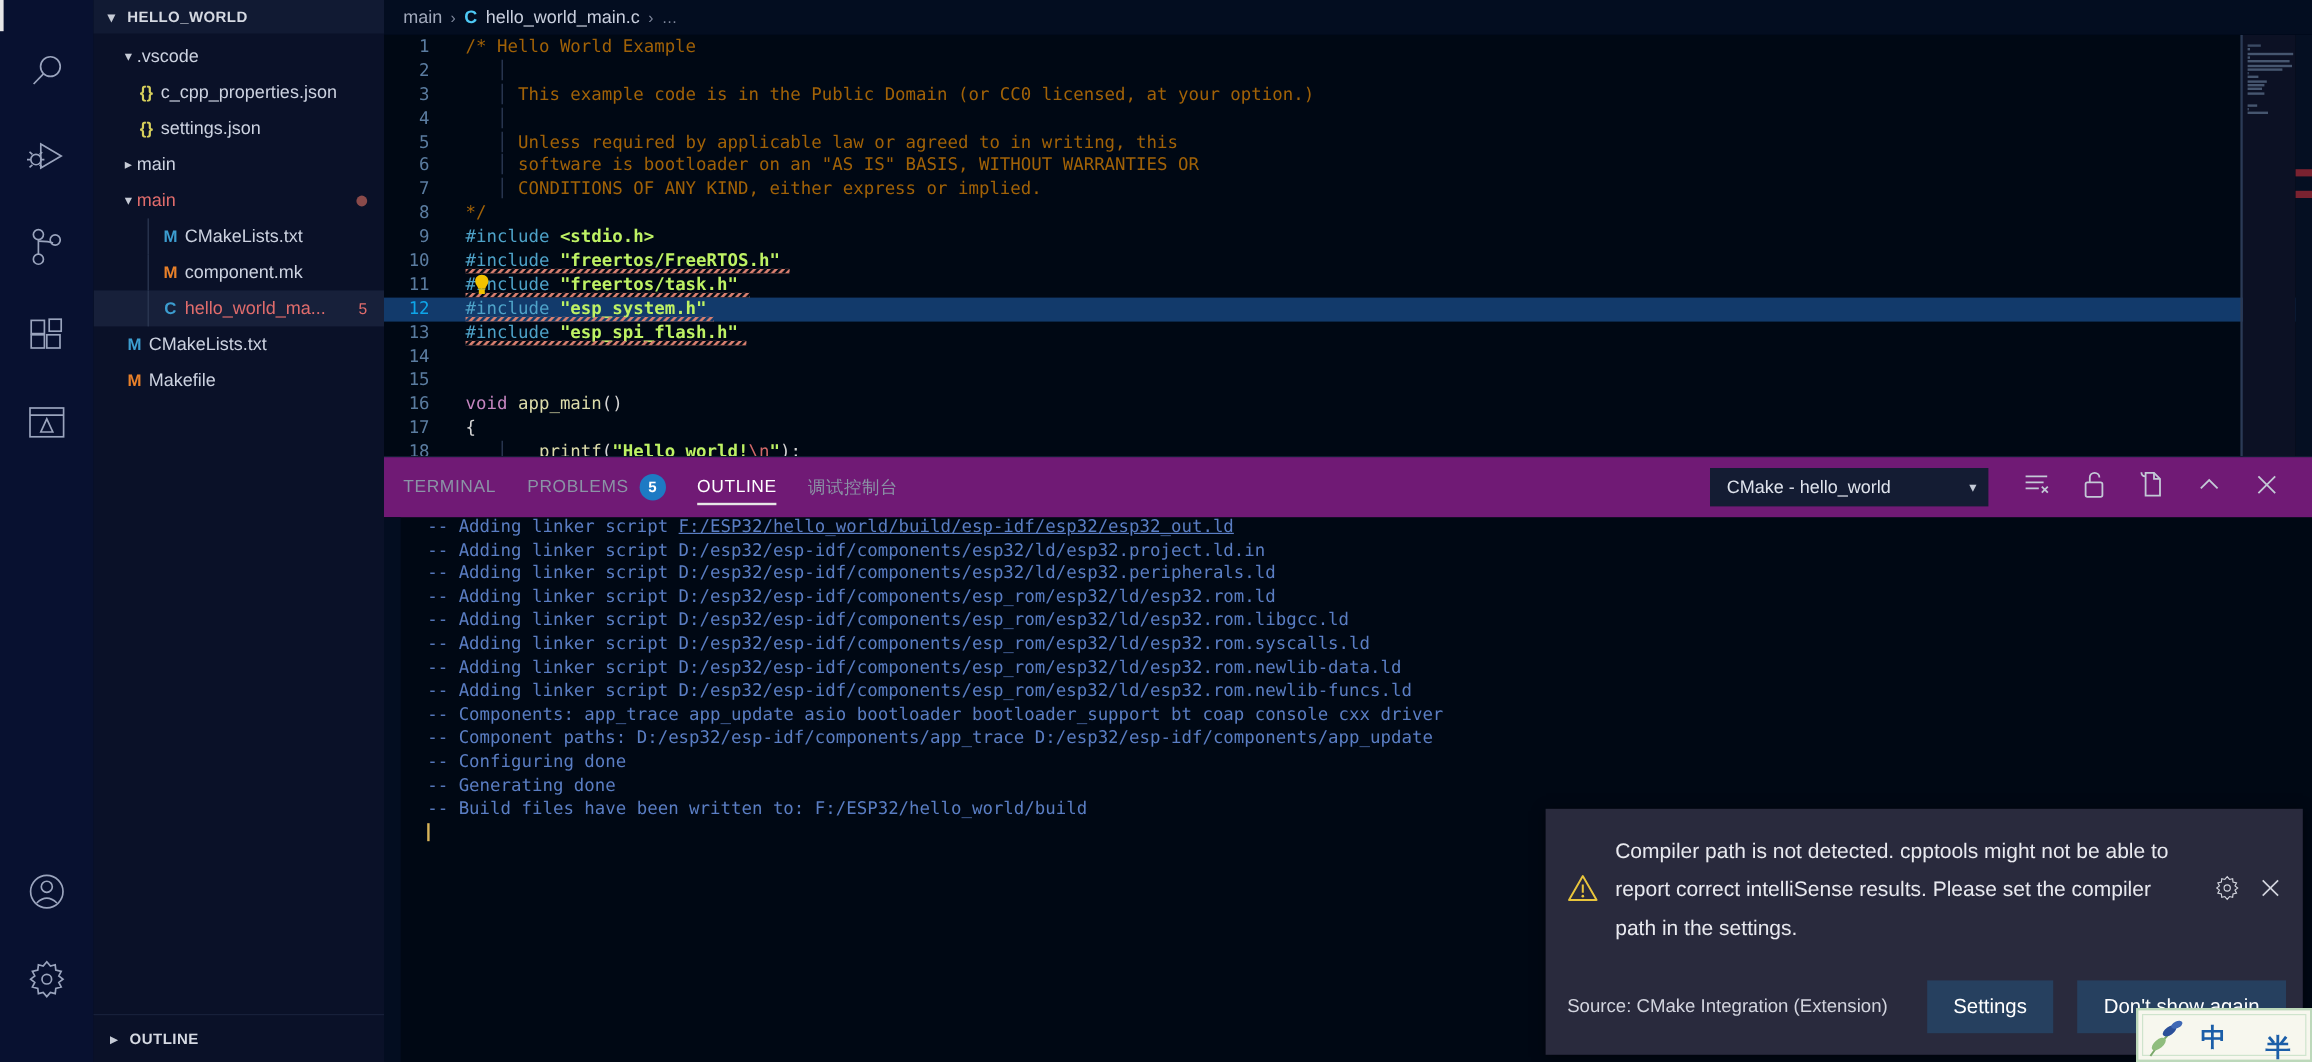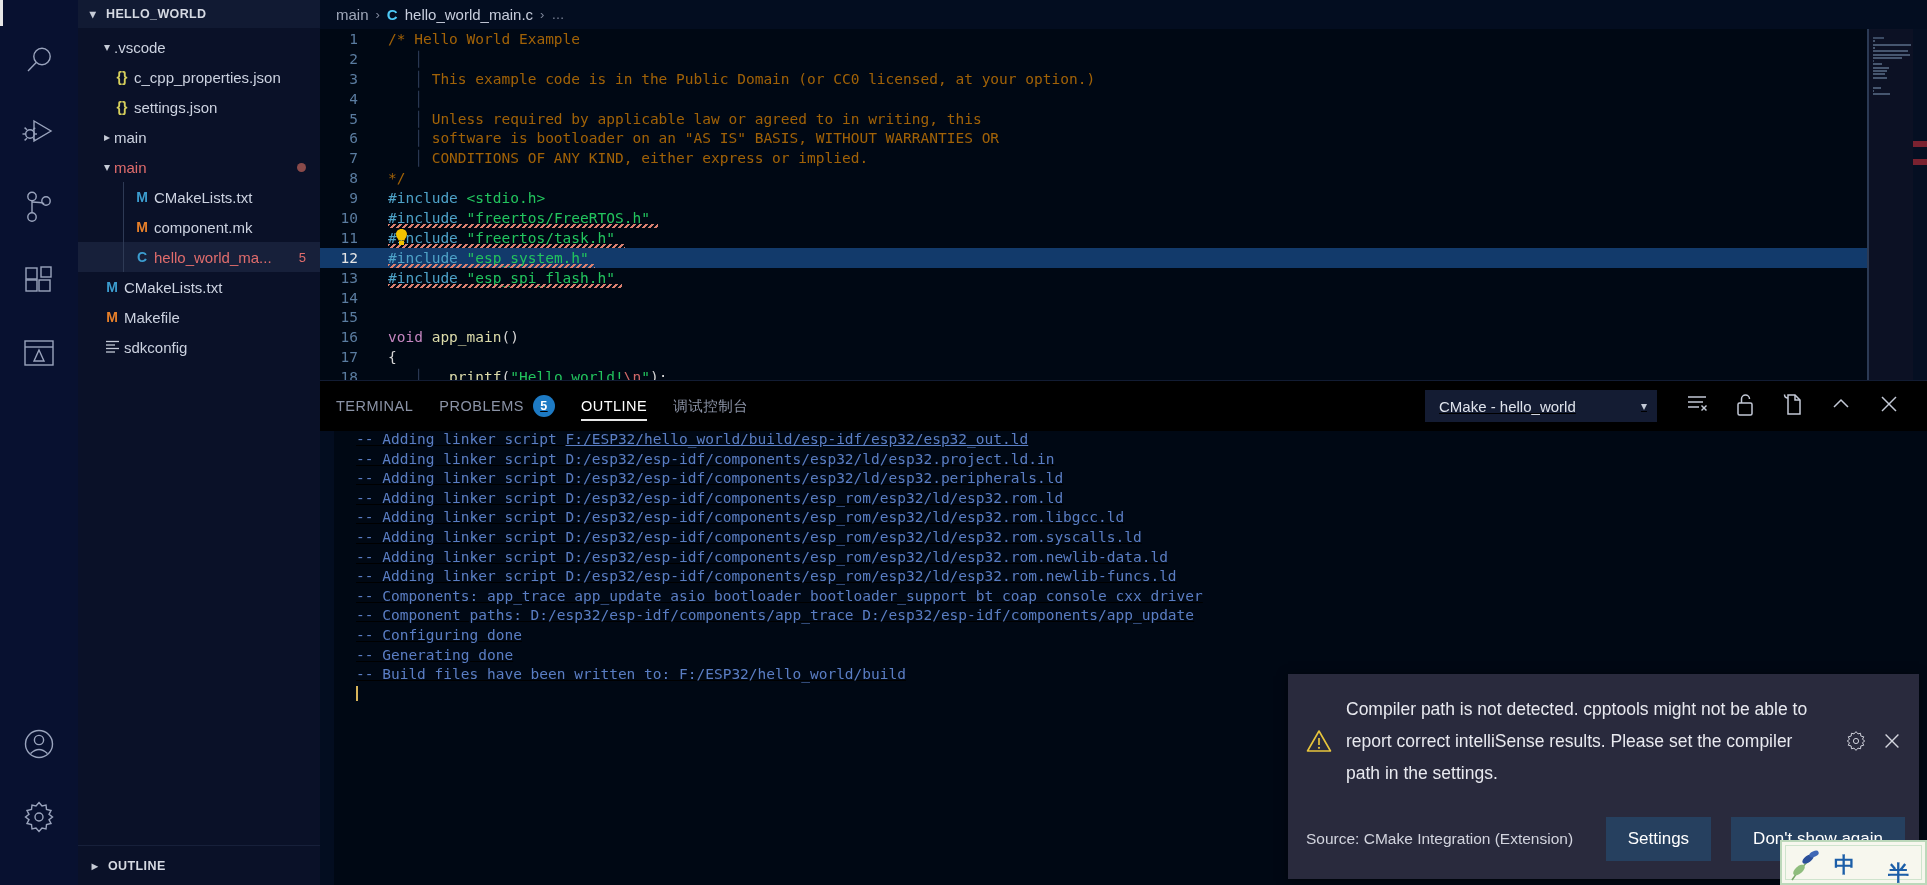--- a/index.html
+++ b/index.html
@@ -69,26 +69,26 @@
   .bc-c { color: #4ec9f5; font-weight: bold; font-size: 15px; }
   .bc-file { color: #c8cedd; }
 
   .editor {
     position: relative; background: #000814; height: 351px; overflow: hidden;
     font-family: "DejaVu Sans Mono", monospace; font-size: 14.5px;
   }
   .eline { height: 19.9px; display: flex; align-items: center; position: relative; white-space: pre; }
   .eline.hl { background: #123a6b; }
   .gutter { width: 50px; text-align: right; padding-right: 12px; color: #5a7ca0; flex: none; }
-  .gutter.cur { color: #e5e5e5; }
+  .gutter.cur { color: #0ea5e9; }
   .code { padding-left: 18px; position: relative; }
   .ind-guide { color: #2c3a55; }
   .cm { color: #a16207; }
   .pp { color: #4ea3c9; }
-  .str { color: #22c55e; }
+  .str { color: #bef264; font-weight: bold; }
   .kw { color: #c586c0; }
   .fn { color: #dcdcaa; }
   .esc { color: #d16969; }
   .pn { color: #d4d4d4; }
   .squig {
     position: absolute; left: 18px; bottom: 0px; height: 4px;
     background-image: repeating-linear-gradient(135deg,#d98070 0 2px,transparent 2px 4px);
     background-size: 6px 4px;
   }
   .bulb {
@@ -101,22 +101,22 @@
   .minimap {
     position: absolute; right: 14px; top: 0; width: 44px; height: 100%;
     background: #0c1124;
   }
   .mm-line { position: absolute; left: 4px; height: 2px; }
   .ed-scroll {
     position: absolute; right: 58px; top: 0; width: 2px; height: 100%; background: #2b3a55;
   }
 
   
-  .panel { flex: 1; background: #000000; display: flex; flex-direction: column; min-height: 0;
-           border-top: 1px solid #121c33; text-decoration: underline; }
+  .panel { flex: 1; background: #701a75; display: flex; flex-direction: column; min-height: 0;
+           border-top: 1px solid #121c33; }
   .panel-head { height: 50px; display: flex; align-items: center; padding: 0 16px 0 16px; flex: none; }
   .ptabs { display: flex; align-items: center; gap: 26px; height: 100%; }
   .ptab {
     position: relative; height: 100%; display: flex; align-items: center; gap: 9px;
     color: #8b93a6; font-size: 14.5px; letter-spacing: .5px; cursor: pointer;
   }
   .ptab.active { color: #ffffff; }
   .ptab.active::after {
     content: ''; position: absolute; left: 0; right: 0; bottom: 10px; height: 1.6px; background: #e7e7e7;
   }
@@ -342,34 +342,20 @@
         <span class="tlabel">CMakeLists.txt</span>
       </div>
 
       <div class="trow">
         <span class="tind" style="width:22px"></span>
         <span class="ticon" style="color:#e8802a">M</span>
         <span class="tlabel">Makefile</span>
       </div>
 
 
-      <div class="trow">
-        <span class="tind" style="width:22px"></span>
-        <span class="ticon">
-          <svg width="17" height="15" viewBox="0 0 17 15" style="vertical-align:-2px">
-            <g stroke="#c3c9d6" stroke-width="1.3">
-              <line x1="2" y1="2.5" x2="15" y2="2.5"></line>
-                <line x1="2" y1="6" x2="11" y2="6"></line>
-              <line x1="2" y1="9.5" x2="15" y2="9.5"></line>
-                <line x1="2" y1="13" x2="11" y2="13"></line>
-            </g>
-          </svg>
-        </span>
-        <span class="tlabel">sdkconfig</span>
-      </div>
     </div>
 
     <div class="side-outline">
       <span class="chev">▸</span>
       <span>OUTLINE</span>
     </div>
   </div>
 
   <div class="main">
 

